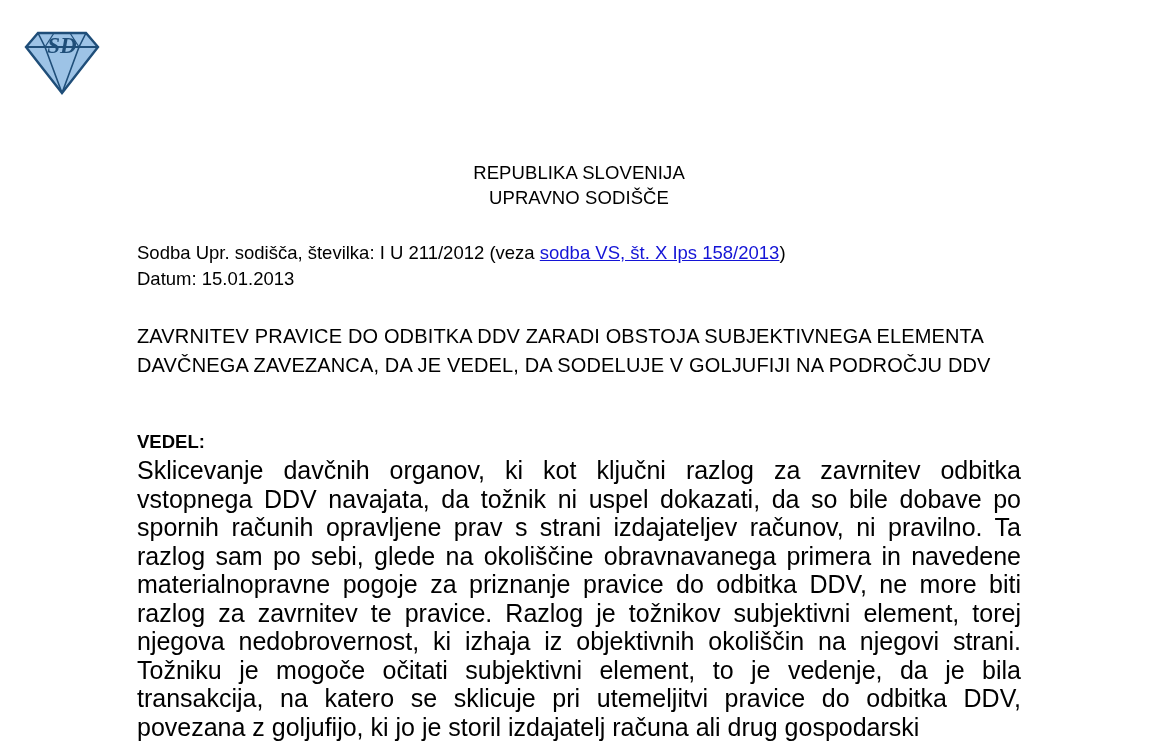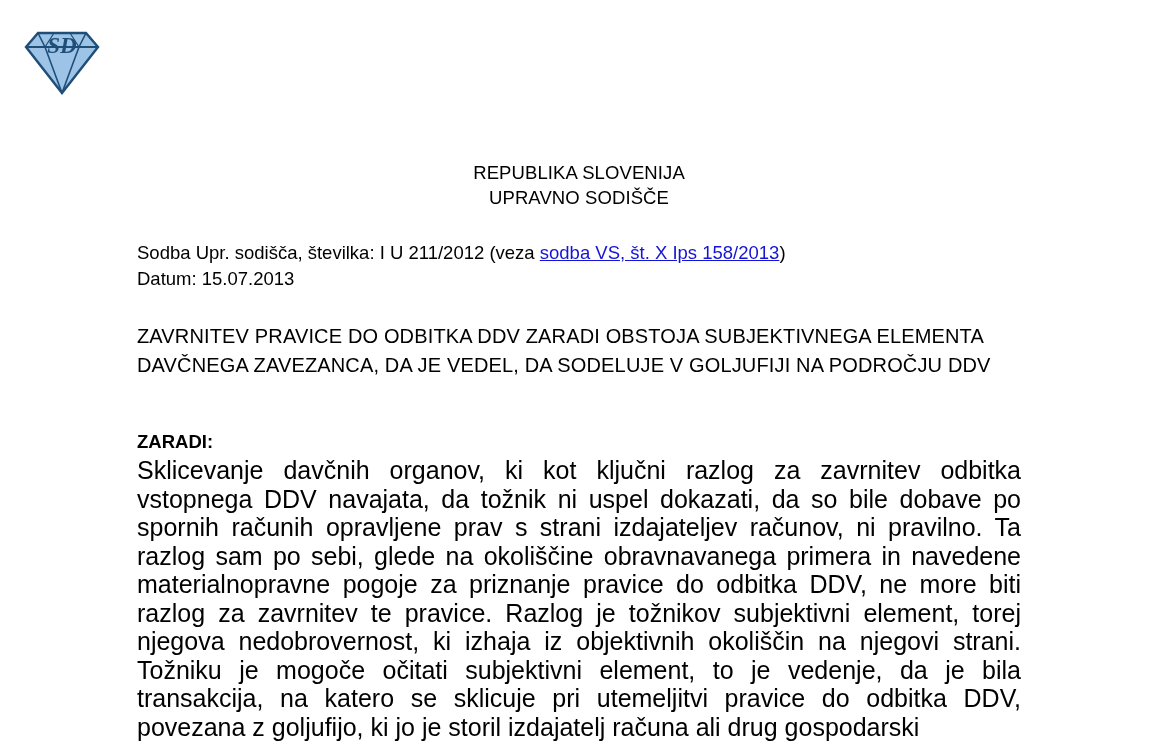--- a/index.html
+++ b/index.html
@@ -105,23 +105,23 @@
 
   <div class="doc">
 
     <div class="org-line">REPUBLIKA SLOVENIJA</div>
     <div class="org-line">UPRAVNO SODIŠČE</div>
 
     <div class="meta-block">
       <div>
         <span>Sodba Upr. sodišča, številka: I U 211/2012 (veza </span><a class="meta-link" href="#">sodba VS, št. X Ips 158/2013</a><span>)</span>
       </div>
-      <div>Datum: 15.07.2013</div>
+      <div>Datum: 15.01.2013</div>
     </div>
 
     <div class="doc-title">ZAVRNITEV PRAVICE DO ODBITKA DDV ZARADI OBSTOJA SUBJEKTIVNEGA ELEMENTA DAVČNEGA ZAVEZANCA, DA JE VEDEL, DA SODELUJE V GOLJUFIJI NA PODROČJU DDV</div>
 
-    <div class="section-label">ZARADI:</div>
+    <div class="section-label">VEDEL:</div>
 
     <div class="body-text">Sklicevanje davčnih organov, ki kot ključni razlog za zavrnitev odbitka vstopnega DDV navajata, da tožnik ni uspel dokazati, da so bile dobave po spornih računih opravljene prav s strani izdajateljev računov, ni pravilno. Ta razlog sam po sebi, glede na okoliščine obravnavanega primera in navedene materialnopravne pogoje za priznanje pravice do odbitka DDV, ne more biti razlog za zavrnitev te pravice. Razlog je tožnikov subjektivni element, torej njegova nedobrovernost, ki izhaja iz objektivnih okoliščin na njegovi strani. Tožniku je mogoče očitati subjektivni element, to je vedenje, da je bila transakcija, na katero se sklicuje pri utemeljitvi pravice do odbitka DDV, povezana z goljufijo, ki jo je storil izdajatelj računa ali drug gospodarski</div>
 
   </div>
 </div>
 
 </body></html>

